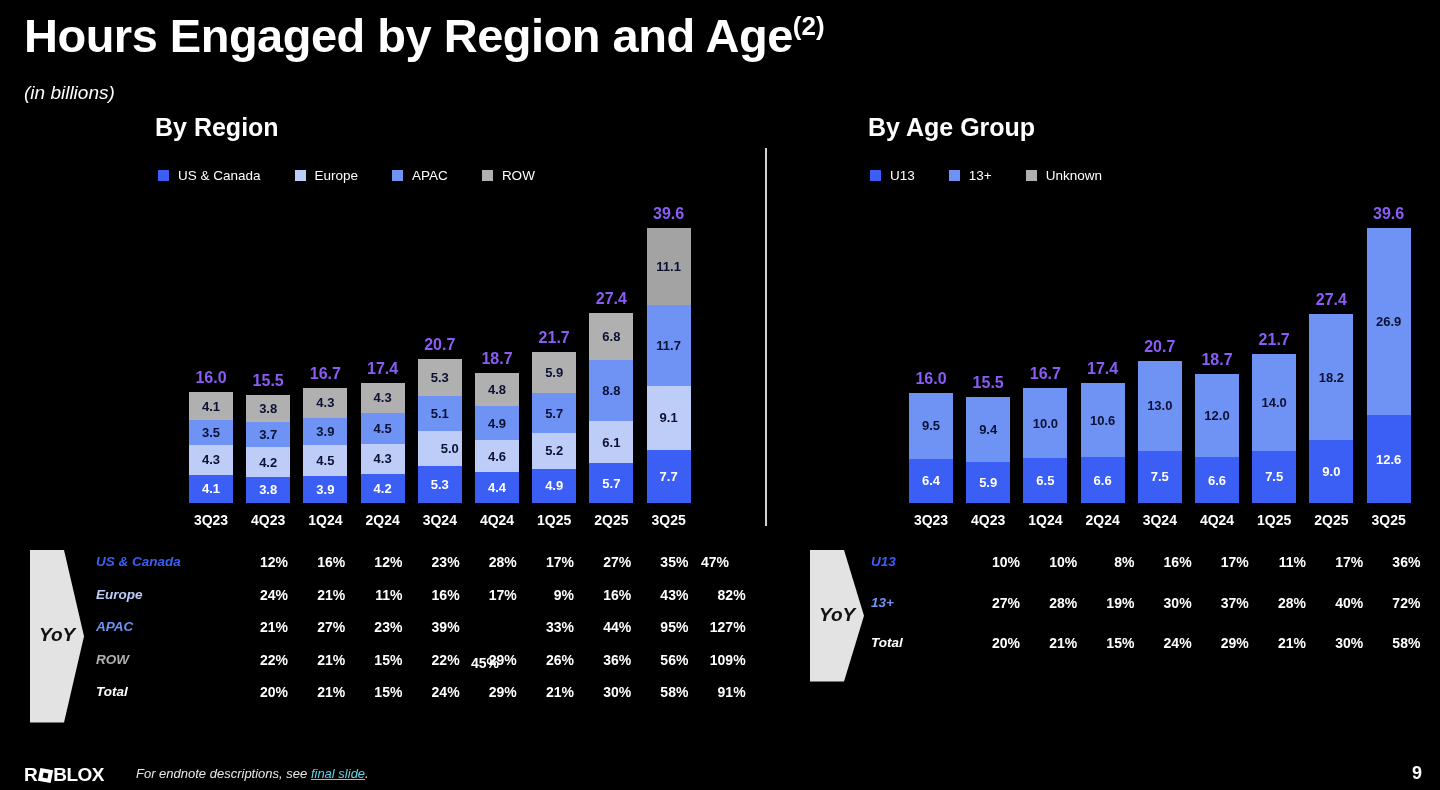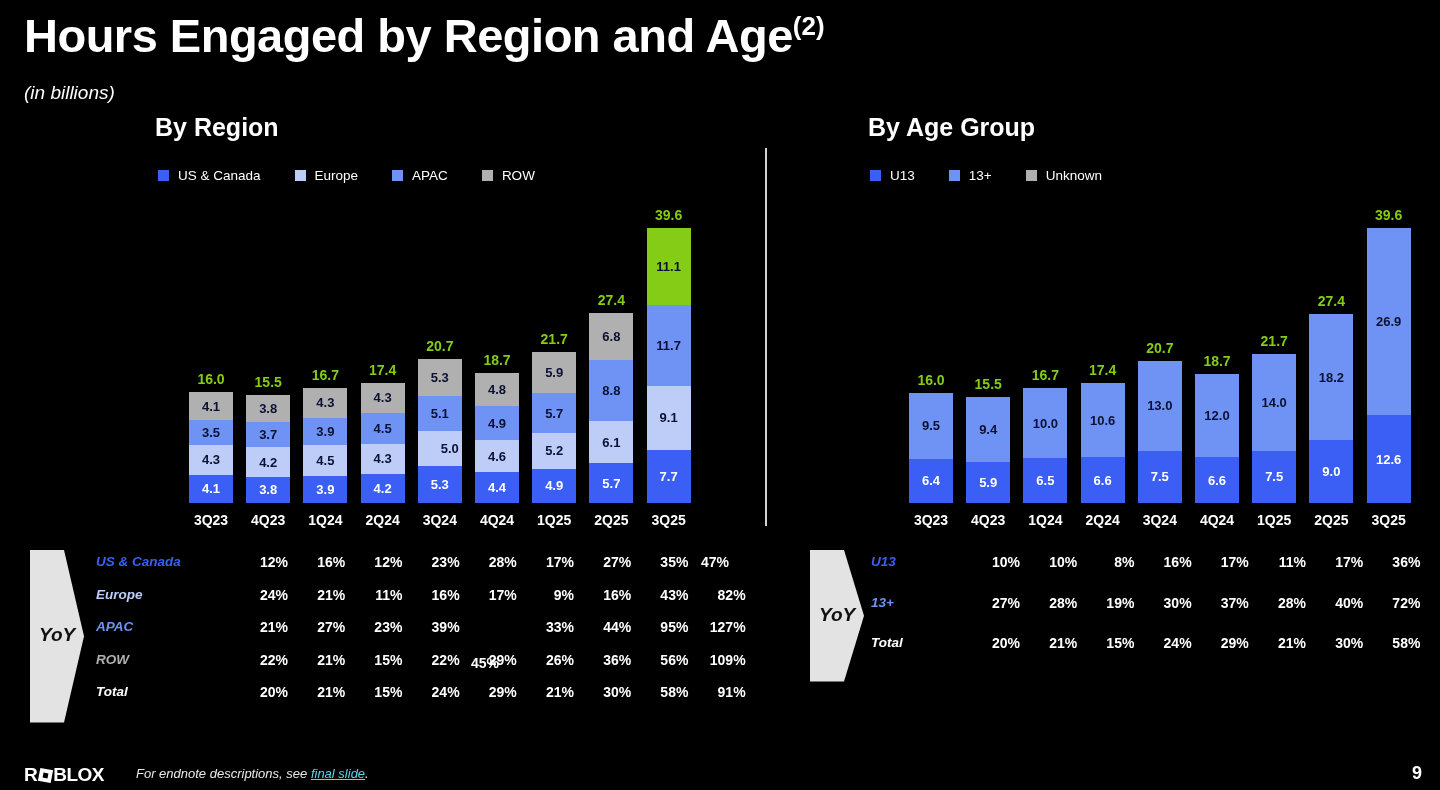--- a/index.html
+++ b/index.html
@@ -42,21 +42,21 @@
   .chart { position: absolute; }
   .bar-col { position: absolute; bottom: 27px; width: 44px; }
   .seg {
     width: 100%; display: flex; align-items: center; justify-content: center;
     font-size: 13px; font-weight: 700; line-height: 1;
   }
   .seg.dark-txt { color: #0b1133; }
   .seg.light-txt { color: #ffffff; }
   .bar-total {
     position: absolute; width: 44px; text-align: center;
-    font-size: 14px; font-weight: 700; color: #84cc16;
+    font-size: 16px; font-weight: 700; color: #8b5cf6;
   }
   .xlabel {
     position: absolute; bottom: 2px; width: 44px; text-align: center;
     font-size: 14px; font-weight: 700; color: #fff;
   }
 
   
   .yoy-block { position: absolute; }
   .yoy-arrow { position: absolute; left: 0; top: 0; }
   .yoy-arrow-text {
@@ -204,21 +204,21 @@
       <div class="xlabel" style="left: 352.2px;">1Q25</div>
       <div class="bar-col" style="left: 409.4px;">
         <div class="seg dark-txt" style="background: rgb(176, 176, 176); height: 47.26px;">6.8</div>
         <div class="seg dark-txt" style="background: rgb(111, 147, 245); height: 61.16px;">8.8</div>
         <div class="seg dark-txt" style="background: rgb(189, 205, 247); height: 42.395px;">6.1</div>
         <div class="seg light-txt" style="background: rgb(59, 94, 245); height: 39.615px;">5.7</div>
       </div>
       <div class="bar-total" style="left: 409.4px; bottom: 222.43px;">27.4</div>
       <div class="xlabel" style="left: 409.4px;">2Q25</div>
       <div class="bar-col" style="left: 466.6px;">
-        <div class="seg dark-txt" style="background: #84cc16; height: 77.145px;">11.1</div>
+        <div class="seg dark-txt" style="background: #a3a3a3; height: 77.145px;">11.1</div>
         <div class="seg dark-txt" style="background: rgb(111, 147, 245); height: 81.315px;">11.7</div>
         <div class="seg dark-txt" style="background: rgb(189, 205, 247); height: 63.245px;">9.1</div>
         <div class="seg light-txt" style="background: rgb(59, 94, 245); height: 53.515px;">7.7</div>
       </div>
       <div class="bar-total" style="left: 466.6px; bottom: 307.22px;">39.6</div>
       <div class="xlabel" style="left: 466.6px;">3Q25</div>
     </div>
   <div class="chart" id="right-chart" style="left:900px; top:190px; width:545px; height:340px;">
       <div class="bar-col" style="left: 9px;">
         <div class="seg dark-txt" style="background: rgb(111, 147, 245); height: 66.025px;">9.5</div>

